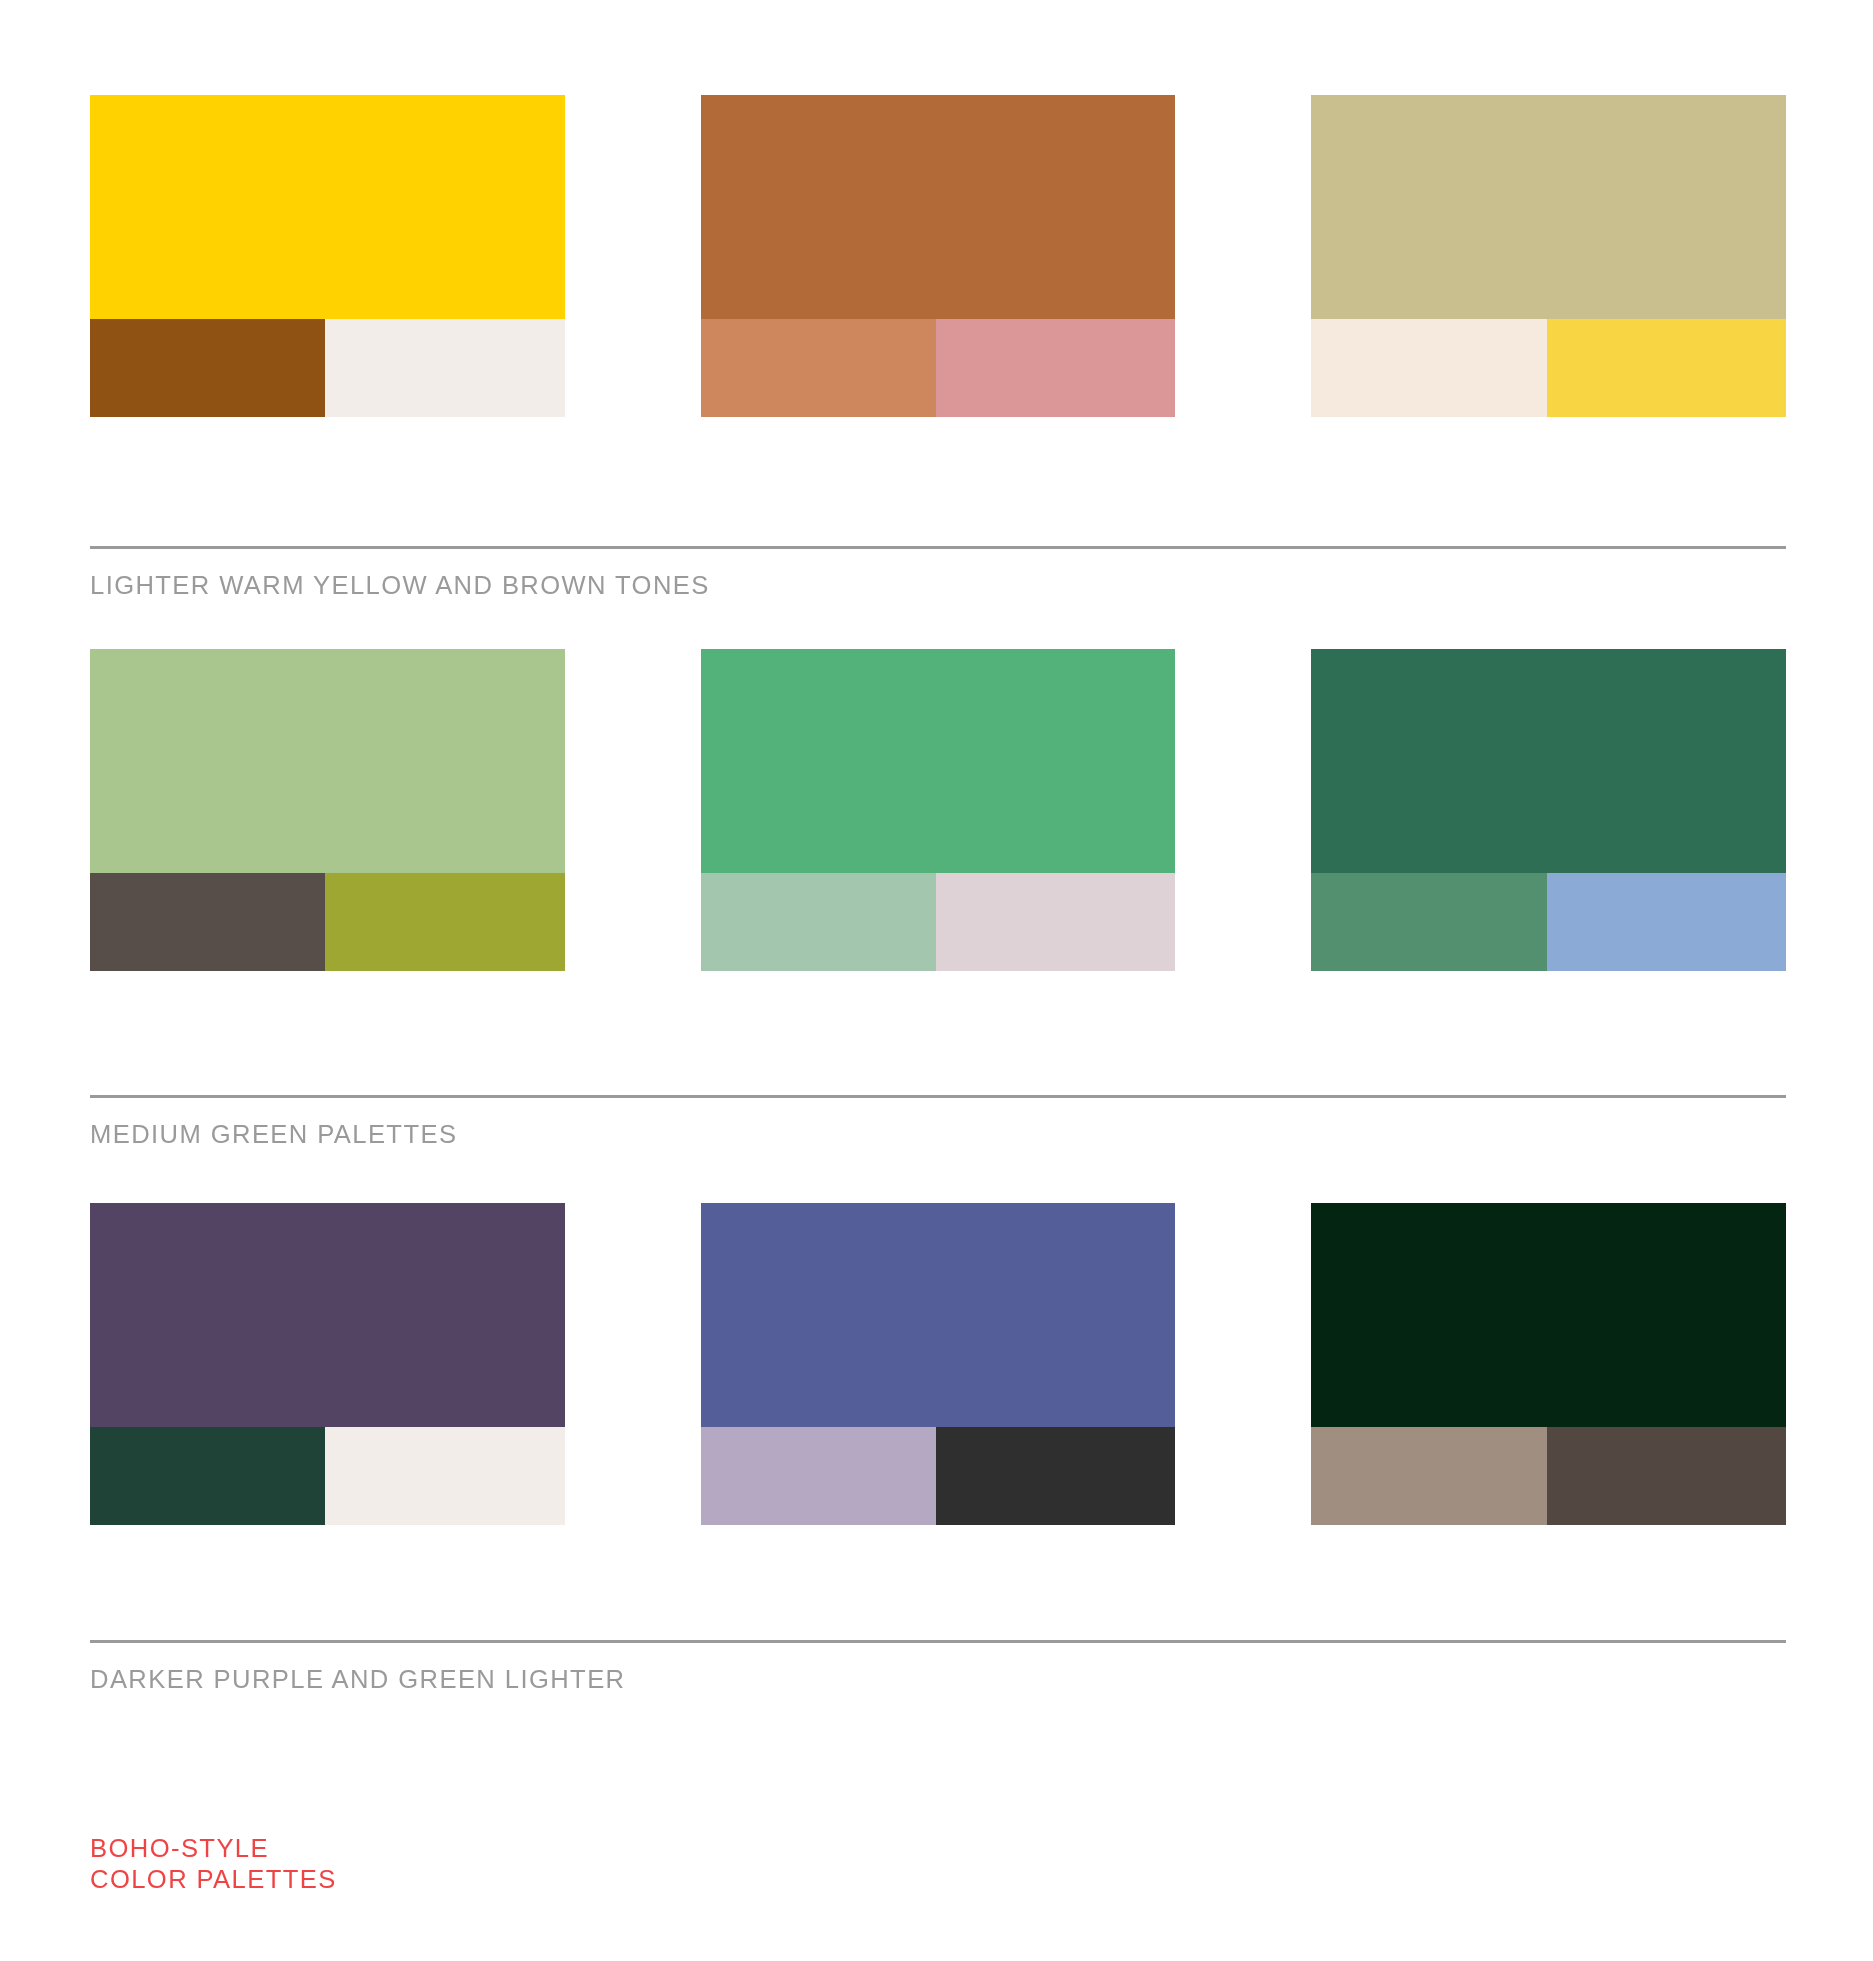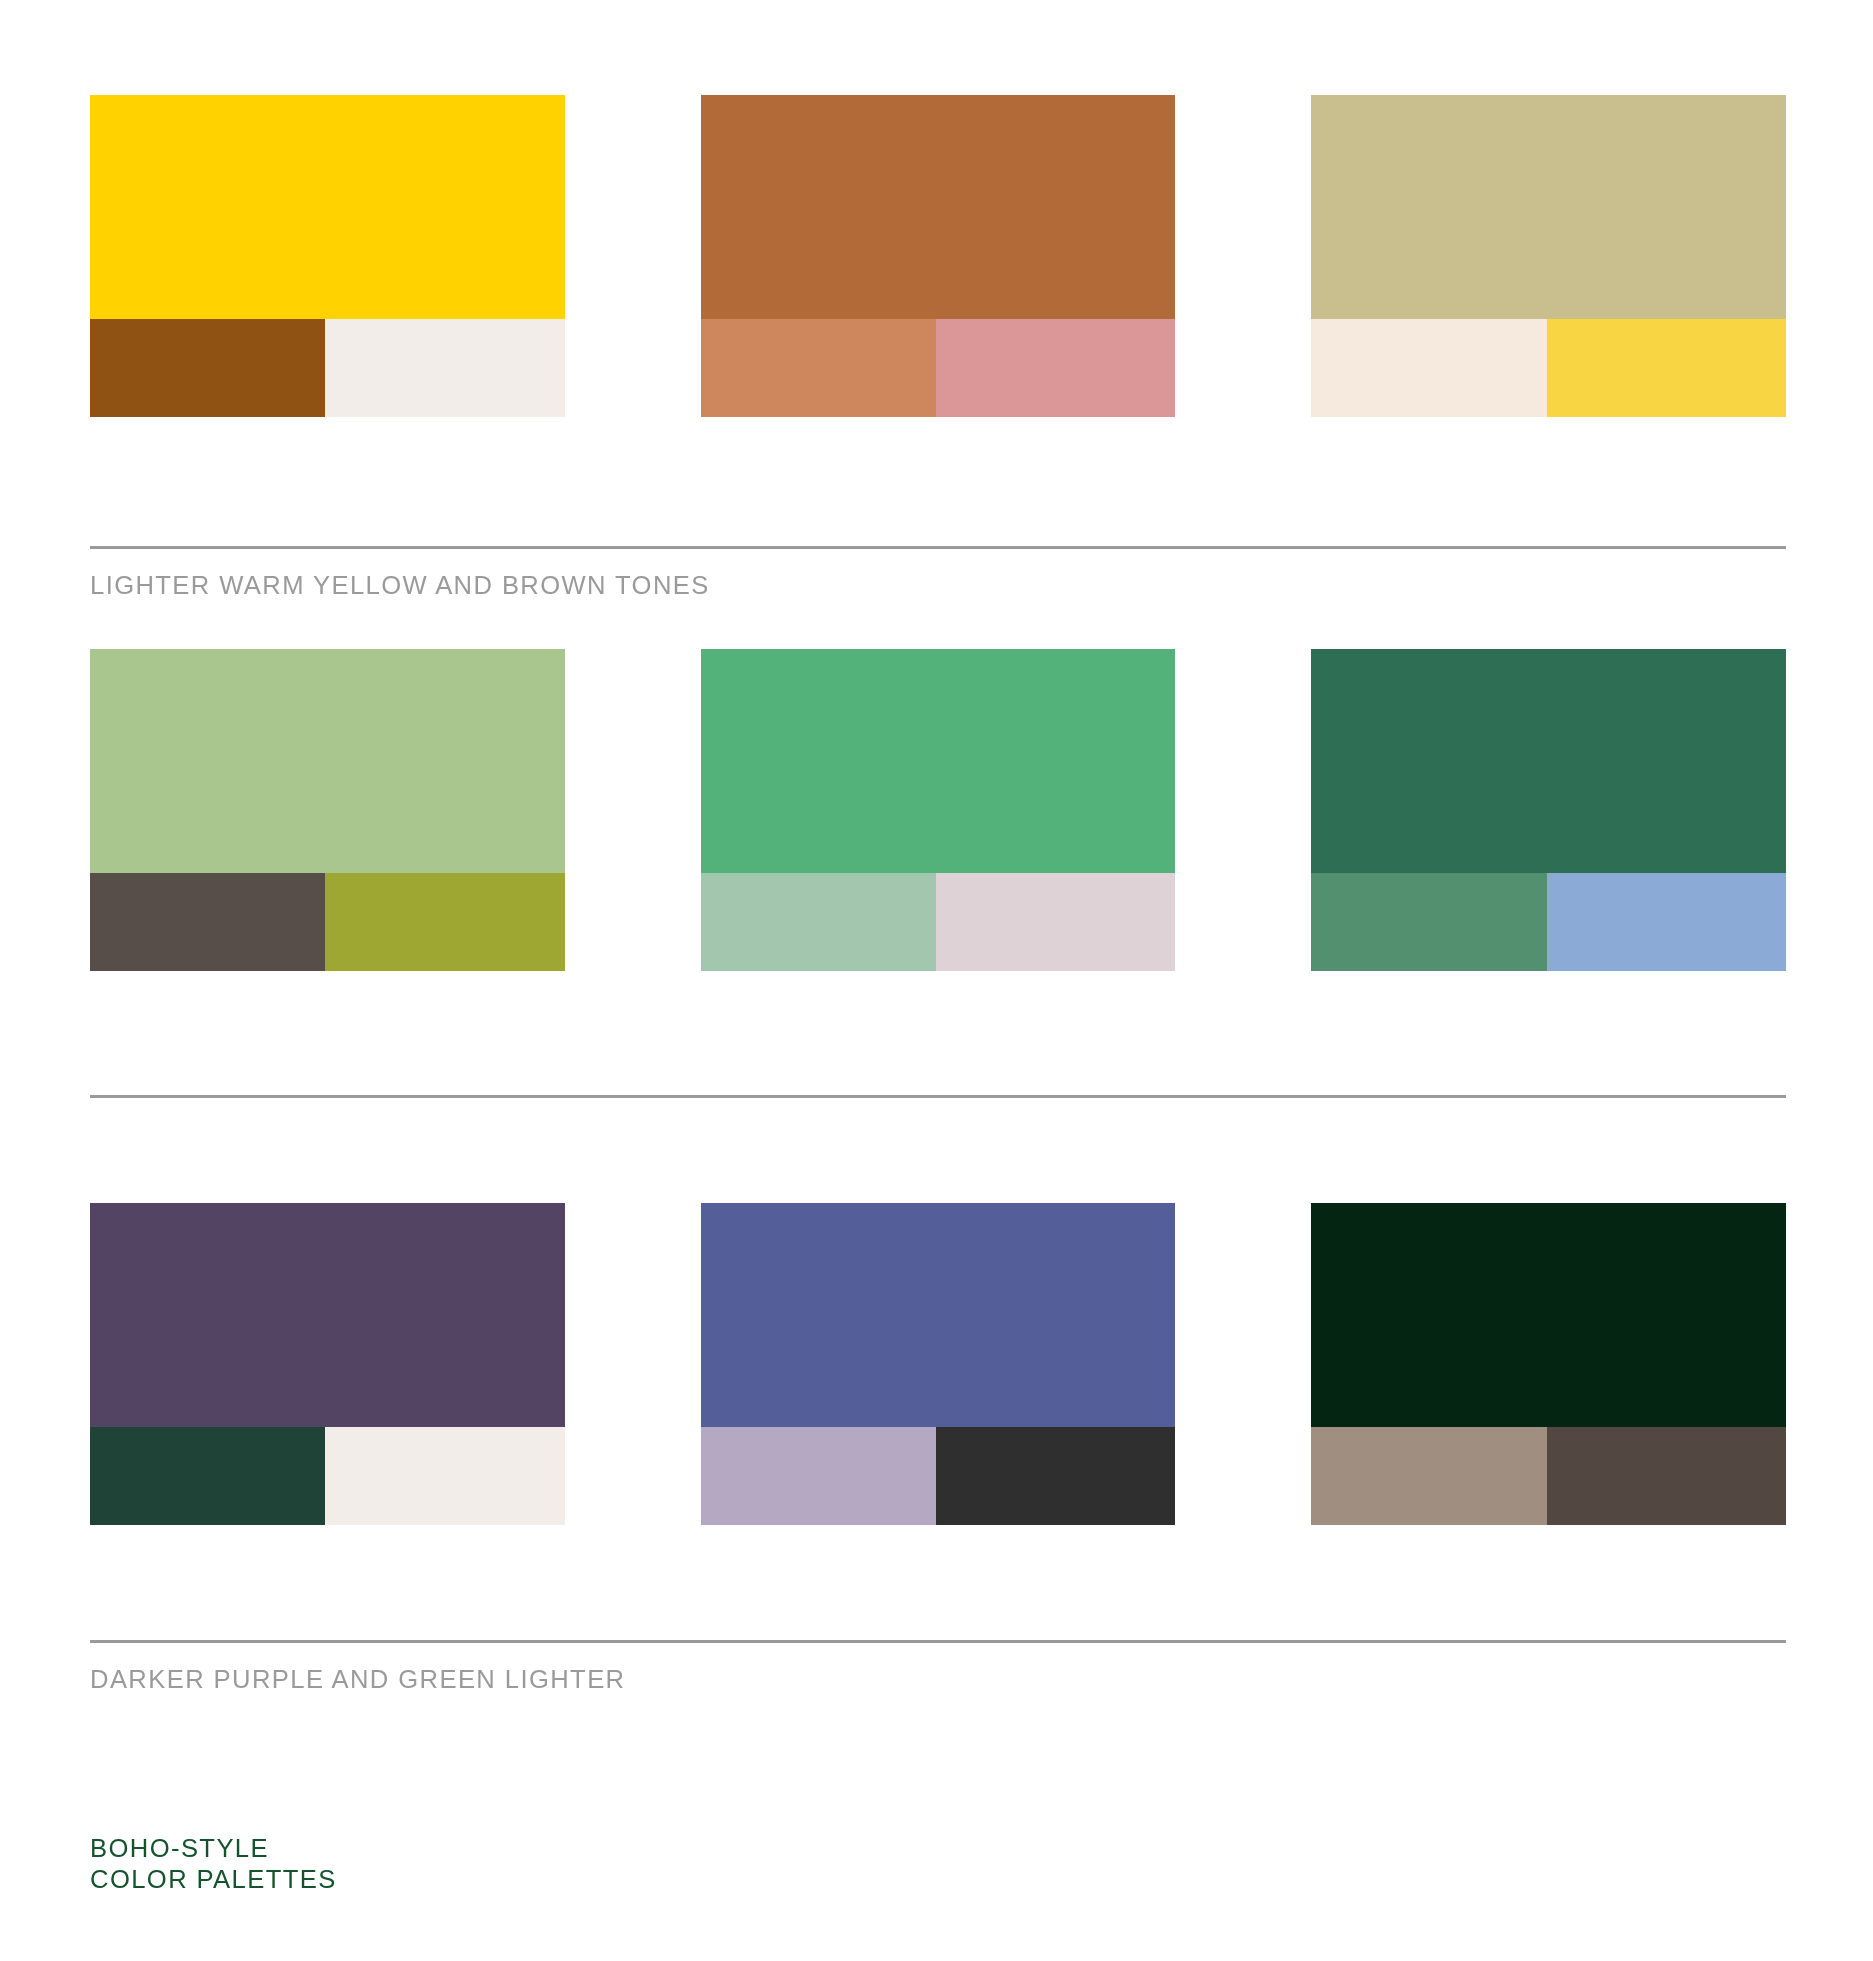--- a/index.html
+++ b/index.html
@@ -82,21 +82,21 @@
     white-space: nowrap;
   }
 
   
   .footer-title {
     position: absolute;
     left: 90px;
     top: 1833px;
     font-size: 25.6px;
     letter-spacing: 1.4px;
-    color: #14532d;
+    color: #ef4444;
     line-height: 31px;
     font-weight: 400;
   }
   .footer-title div { white-space: nowrap; }
 </style>
 </head>
 <body>
 
 <div class="sheet">
 
@@ -160,20 +160,21 @@
           <div class="swatch-secondary" style="background: rgb(83, 144, 112);"></div>
           <div class="swatch-tertiary" style="background: rgb(140, 170, 214);"></div>
         </div>
       </div>
 
     </div>
   </div>
 
   <div class="divider-block" style="top:1095px">
     <div class="divider-rule"></div>
+    <div class="section-caption">MEDIUM GREEN PALETTES</div>
   </div>
 
   <div class="section" style="top:1203px">
     <div class="palette-row">
 
       <div class="palette-card">
         <div class="swatch-primary" style="background: rgb(82, 68, 98);"></div>
         <div class="swatch-pair">
           <div class="swatch-secondary" style="background: rgb(31, 68, 55);"></div>
           <div class="swatch-tertiary" style="background: rgb(242, 237, 232);"></div>

